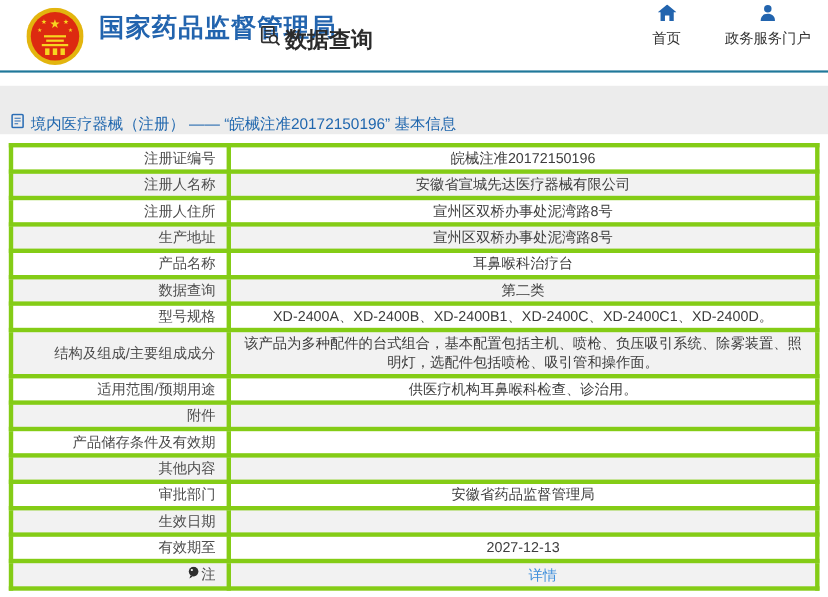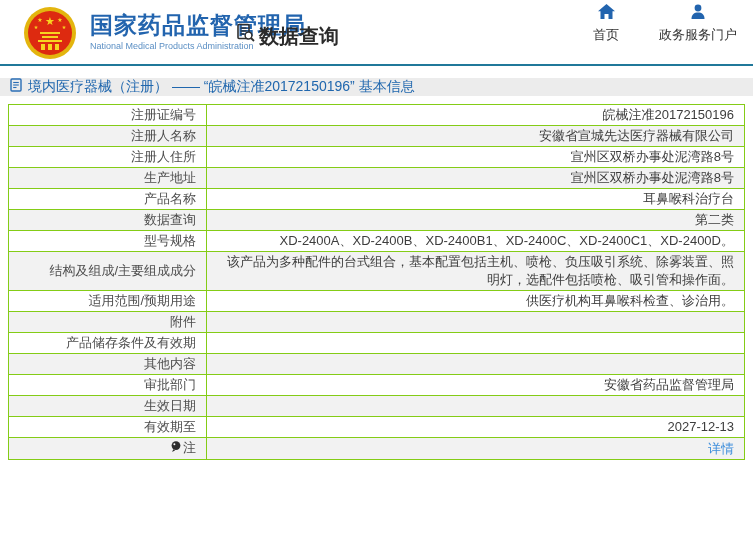--- a/index.html
+++ b/index.html
@@ -28,41 +28,41 @@
     display: flex; align-items: flex-start; gap: 4px;
     font-size: 20px; font-weight: bold; color: #2b2b2b; cursor: pointer;
   }
   .right-nav { position: absolute; right: 16px; top: 4px; display: flex; gap: 40px; }
   .right-nav-item {
     display: flex; flex-direction: column; align-items: center; gap: 4px;
     font-size: 13px; color: #333; cursor: pointer; white-space: nowrap;
   }
   
   .crumb-bar {
-    margin-top: 12px; height: 18px; background: #ececec;
+    margin-top: 12px; height: 44px; background: #ececec;
     display: flex; align-items: flex-end; gap: 6px; padding-left: 10px;
   }
   .crumb-text { font-size: 14px; color: #2067ae; }
   
   table.detail {
     margin: 8px 0 0 8px; width: 737px;
     border-collapse: collapse; table-layout: fixed;
     font-size: 13px;
   }
   table.detail td {
-    border: 1px solid #84cc16;
+    border: 4px solid #84cc16;
     padding: 1px 10px;
     line-height: 18px;
     height: 20px;
     vertical-align: middle;
   }
   table.detail tr:nth-child(even) { background: #f2f2f2; }
   table.detail tr:nth-child(odd)  { background: #ffffff; }
   td.lbl { width: 198px; text-align: right; color: #4d4d4d; }
-  td.val { text-align: right; color: #3d3d3d; }
+  td.val { text-align: center; color: #3d3d3d; }
   a.detail-link { color: #3d8edb; text-decoration: none; cursor: pointer; margin-left: 36px; }
   .note-icon { display: inline-block; vertical-align: -1px; margin-right: 2px; }
 </style>
 </head>
 <body>
 
 <div class="header">
   <span class="emblem">
     <svg width="52" height="52" viewBox="0 0 52 52">
       <circle cx="26" cy="26" r="26" fill="#e3b50e"></circle>
@@ -75,21 +75,20 @@
       <rect x="16" y="25" width="20" height="2" fill="#f7d420"></rect>
       <rect x="18" y="29" width="16" height="2" fill="#f7d420"></rect>
       <rect x="14" y="33" width="24" height="2" fill="#f7d420"></rect>
       <rect x="17" y="37" width="4" height="6" fill="#f7d420"></rect>
       <rect x="24" y="37" width="4" height="6" fill="#f7d420"></rect>
       <rect x="31" y="37" width="4" height="6" fill="#f7d420"></rect>
     </svg>
   </span>
   <div class="org-block">
     <div class="org-zh">国家药品监督管理局</div>
-    <div class="org-en">National Medical Products Administration</div>
   </div>
 
   <div class="data-query">
     <span>
       <svg width="19" height="19" viewBox="0 0 19 19">
         <rect x="2" y="1.5" width="11" height="14" rx="1" fill="none" stroke="#2f2f2f" stroke-width="1.6"></rect>
         <line x1="4.5" y1="5" x2="10.5" y2="5" stroke="#2f2f2f" stroke-width="1.3"></line>
         <line x1="4.5" y1="8" x2="10.5" y2="8" stroke="#2f2f2f" stroke-width="1.3"></line>
         <line x1="4.5" y1="11" x2="8" y2="11" stroke="#2f2f2f" stroke-width="1.3"></line>
         <circle cx="12.5" cy="12.5" r="3.4" fill="#fff" stroke="#2f2f2f" stroke-width="1.5"></circle>

